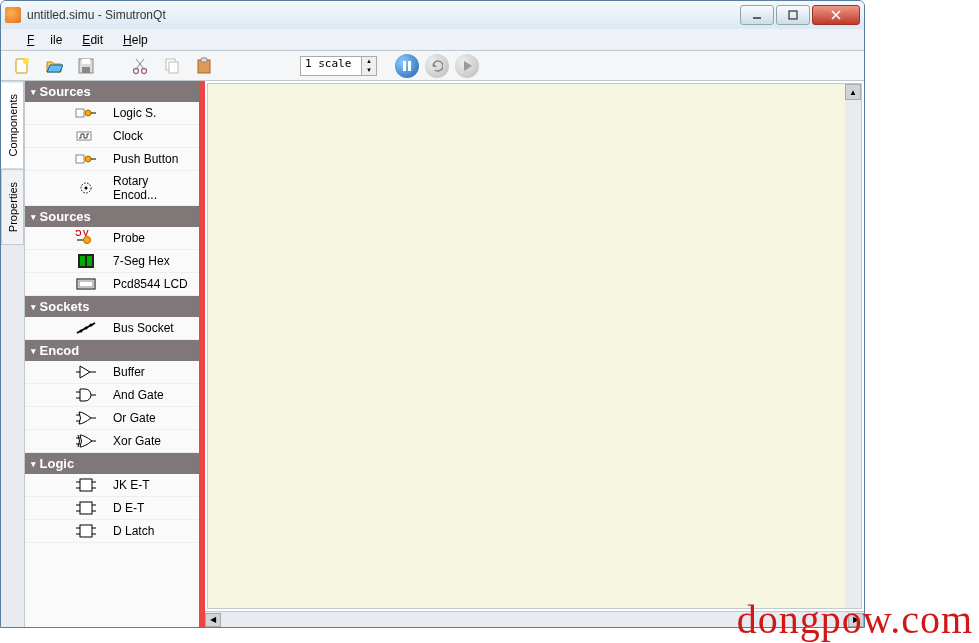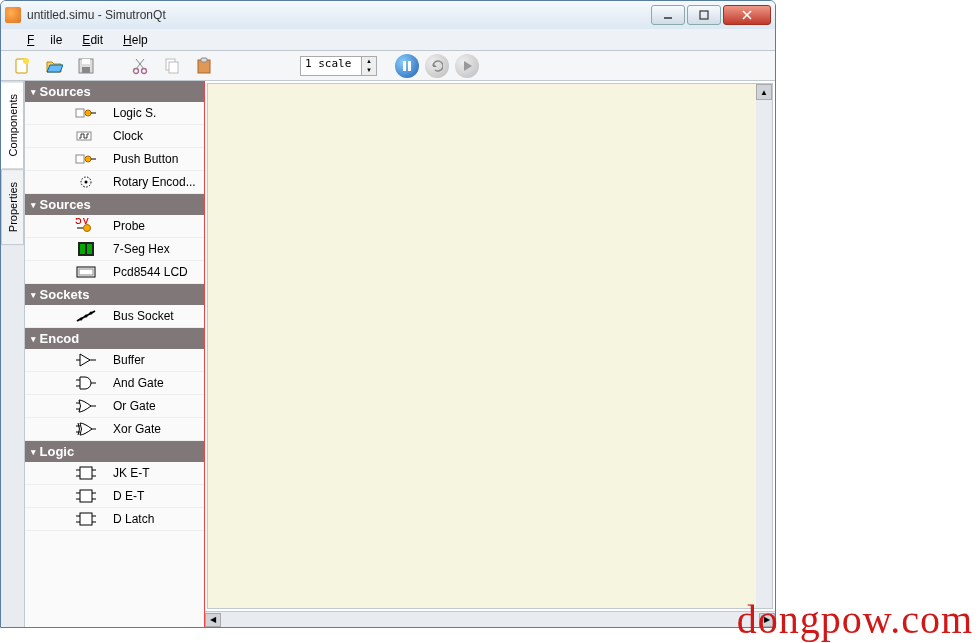--- a/index.html
+++ b/index.html
@@ -1,19 +1,19 @@
 <!DOCTYPE html>
 <html><head>
 <meta charset="utf-8">
 <style>
 * { margin: 0; padding: 0; box-sizing: border-box; font-family: "Segoe UI", Tahoma, sans-serif; font-size: 12px; }
 body { background: #fff; width: 979px; height: 643px; overflow: hidden; position: relative; }
 
 
-.window { border: 1px solid #5a7ca0; border-radius: 6px 6px 0 0; width: 776px; height: 628px; background: linear-gradient(to bottom, #e8f0f8 0%, #d8e4f0 100%); position: relative; overflow: hidden; }
+.window { border: 1px solid #5a7ca0; border-radius: 6px 6px 0 0; width: 865px; height: 628px; background: linear-gradient(to bottom, #e8f0f8 0%, #d8e4f0 100%); position: relative; overflow: hidden; }
 .titlebar { height: 28px; display: flex; align-items: center; padding: 0 4px; background: linear-gradient(to bottom, #f5f9fc 0%, #dce8f4 100%); }
 .titlebar .app-icon { width: 16px; height: 16px; margin-right: 6px; background: radial-gradient(circle at 6px 6px, #ffb050, #e07020); border-radius: 2px; }
 .titlebar .title { flex: 1; color: #333; }
 .win-btns { display: flex; gap: 2px; }
 .win-btn { width: 34px; height: 20px; border: 1px solid #8aa; border-radius: 3px; display: flex; align-items: center; justify-content: center; background: linear-gradient(to bottom, #f8fbfe, #d0dce8); cursor: pointer; }
 .win-btn.close { width: 48px; background: linear-gradient(to bottom, #e98, #c0392b); border-color: #a03020; color: #fff; font-weight: bold; }
 .win-btn svg { width: 12px; height: 12px; }
 
 
 .menubar { height: 22px; display: flex; align-items: center; padding: 0 18px; gap: 4px; background: #eef2f6; border-bottom: 1px solid #c0c8d0; }
@@ -34,21 +34,21 @@
 
 
 .content { display: flex; height: calc(100% - 80px); background: #e8ecf0; }
 
 
 .vtabs { width: 24px; display: flex; flex-direction: column; background: #e8ecf0; border-right: 1px solid #c0c8d0; }
 .vtab { writing-mode: vertical-lr; transform: rotate(180deg); padding: 12px 4px; text-align: center; border: 1px solid #c0c8d0; background: #f0f2f4; cursor: pointer; font-size: 11px; }
 .vtab.active { background: #fff; border-right: 1px solid #fff; }
 
 
-.panel { width: 180px; background: #fafafa; border-right: 1px solid #ef4444; overflow-y: auto; }
+.panel { width: 180px; background: #fafafa; border-right: 6px solid #ef4444; overflow-y: auto; }
 .cat-header { background: #807878; color: #fff; font-weight: bold; padding: 3px 6px; display: flex; align-items: center; gap: 4px; cursor: pointer; font-size: 13px; }
 .cat-header::before { content: "▾"; font-size: 9px; color: #fff; }
 .comp-item { display: flex; align-items: center; padding: 3px 4px 3px 30px; gap: 16px; cursor: pointer; border-bottom: 1px solid #eee; }
 .comp-icon { width: 22px; height: 16px; display: flex; align-items: center; justify-content: flex-end; flex-shrink: 0; margin-left: 20px; }
 
 
 .canvas-wrap { flex: 1; display: flex; flex-direction: column; background: #fff; }
 .canvas { flex: 1; background: #f6f5e0; border: 1px solid #c0c8d0; margin: 2px; position: relative; }
 .hscroll { height: 16px; background: #e8ecf0; border-top: 1px solid #c0c8d0; display: flex; align-items: center; }
 .hscroll .arrow { width: 16px; height: 14px; background: #d0d4d8; border: 1px solid #aaa; display: flex; align-items: center; justify-content: center; font-size: 8px; cursor: pointer; }

